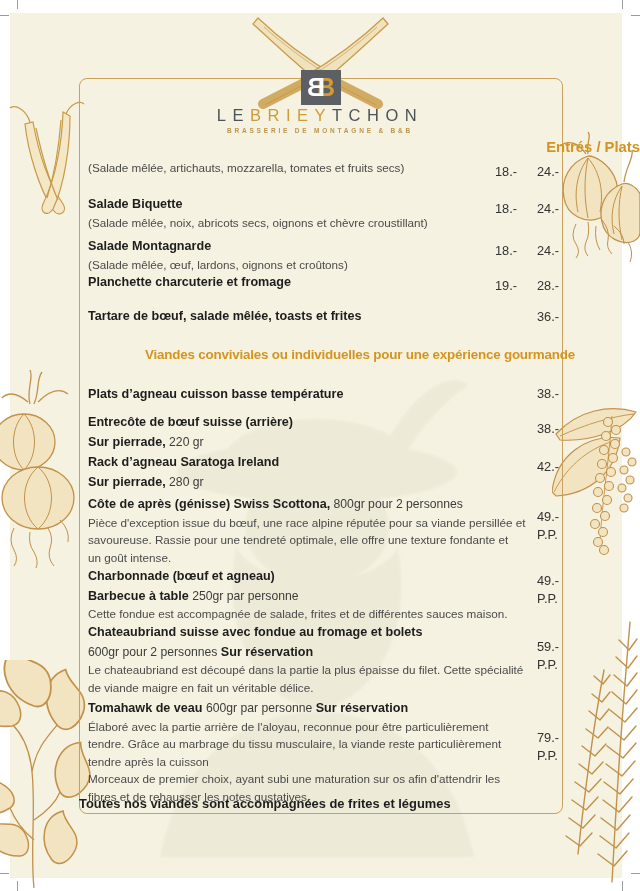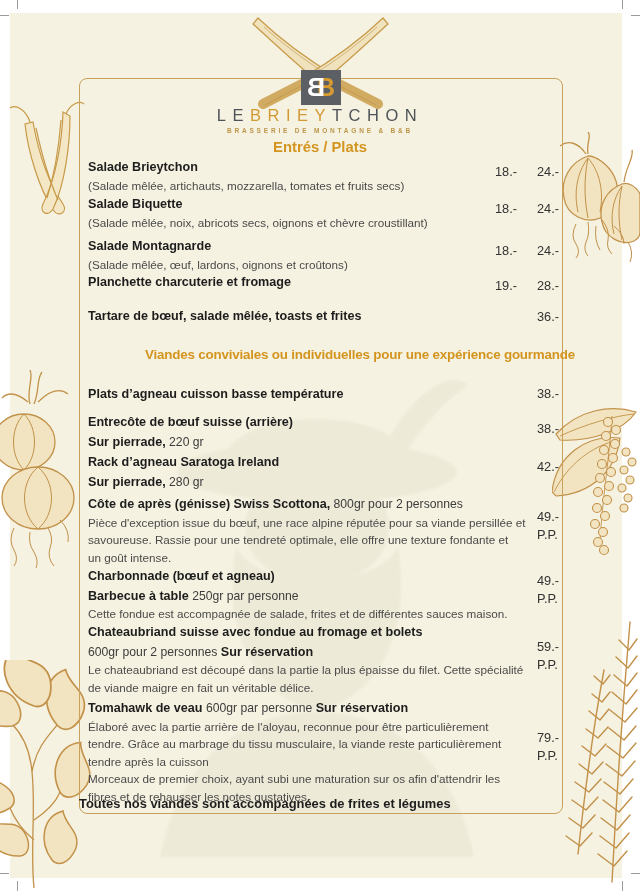--- a/index.html
+++ b/index.html
@@ -14,21 +14,21 @@
   
   .logomark{position:absolute;left:301px;top:70px;width:40px;height:35px;background:#5c6065;
             display:flex;align-items:center;justify-content:center;font-weight:700;font-size:25px;line-height:1;}
   .logomark .mb1{color:#ffffff;transform:scaleX(-1);}
   .logomark .mb2{color:#d79a2f;margin-left:-8px;}
   .brand{position:absolute;left:0;top:106px;width:640px;text-align:center;font-size:16.5px;
          letter-spacing:6.5px;color:#4e5358;font-weight:400;}
   .brand .gold{color:#d29a35;}
   .tagline{position:absolute;left:0;top:127px;width:640px;text-align:center;font-size:6.5px;
            letter-spacing:2.8px;color:#bd964a;font-weight:700;}
-  .h-entrees{position:absolute;left:0;top:139px;width:640px;text-align:center;
+  .h-entrees{position:absolute;left:0;top:139px;width:640px;text-align:right;
              font-size:14.8px;font-weight:700;color:#d3951f;}
   .h-viandes{position:absolute;left:0;top:347px;width:640px;text-align:center;
              font-size:13.4px;font-weight:700;color:#d3951f;letter-spacing:-0.2px;padding-left:40px;}
   
   .item{position:absolute;left:88px;line-height:17.5px;white-space:nowrap;}
   .tb{font-weight:700;font-size:12.6px;color:#1d1d1d;}
   .b{font-weight:700;font-size:12.6px;color:#1d1d1d;}
   .r{font-weight:400;font-size:12.2px;color:#3c3c3c;margin-top:15px;}
   .d{font-weight:400;font-size:11.7px;color:#4a4a4a;}
   .price{position:absolute;font-size:12.8px;color:#333333;line-height:17.5px;}
@@ -198,21 +198,20 @@
     <span class="mb2">B</span>
   </div>
   <div class="brand">
     <span>LE</span><span class="gold">BRIEY</span><span>TCHON</span>
   </div>
   <div class="tagline">BRASSERIE DE MONTAGNE &amp; B&amp;B</div>
 
   <div class="h-entrees">Entrés / Plats</div>
 
   <div class="item" style="top:159px">
-    <div class="line tb">Salade Brieytchon</div>
     <div class="line d">(Salade mêlée, artichauts, mozzarella, tomates et fruits secs)</div>
   </div>
   <div class="price c1" style="top:163px">18.-</div>
   <div class="price c2" style="top:163px">24.-</div>
 
   <div class="item" style="top:196px">
     <div class="line tb">Salade Biquette</div>
     <div class="line d">(Salade mêlée, noix, abricots secs, oignons et chèvre croustillant)</div>
   </div>
   <div class="price c1" style="top:200px">18.-</div>

